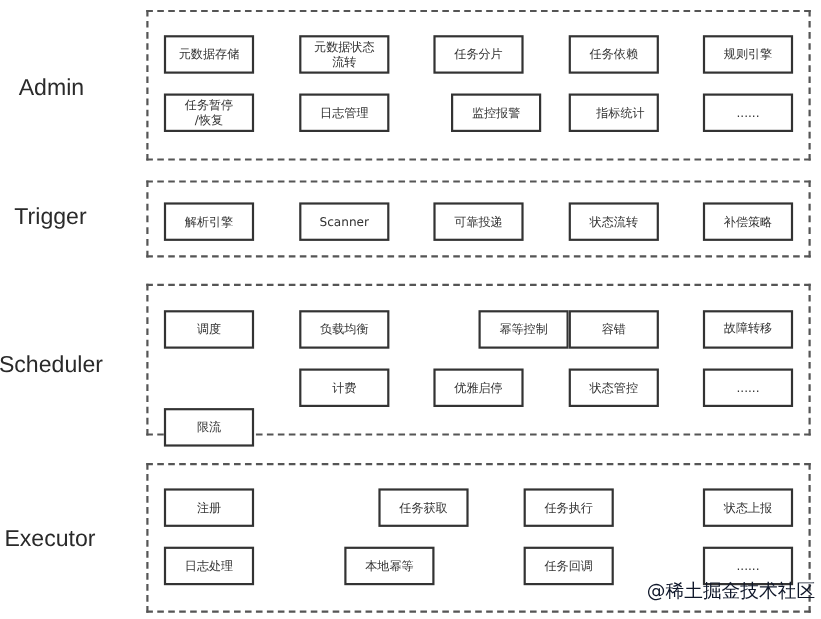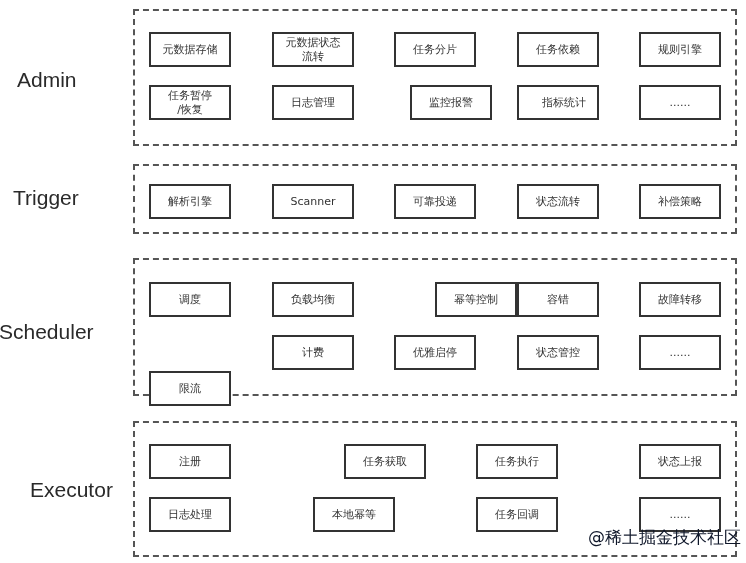--- a/index.html
+++ b/index.html
@@ -60,21 +60,21 @@
 <div class="module" style="left:272px; top:282px;">负载均衡</div>
 <div class="module" style="left:394px; top:282px;margin-left:41px;">幂等控制</div>
 <div class="module" style="left:517px; top:282px;">容错</div>
 <div class="module" style="left:639px; top:282px;font-family:Liberation Mono, monospace;">故障转移</div>
 <div class="module" style="left:149px; top:335px;margin-top:36px;">限流</div>
 <div class="module" style="left:272px; top:335px;">计费</div>
 <div class="module" style="left:394px; top:335px;">优雅启停</div>
 <div class="module" style="left:517px; top:335px;">状态管控</div>
 <div class="module" style="left:639px; top:335px;">......</div>
 
-<div class="layer-label" style="left:4px; top:478px;margin-left:26px;">Executor</div>
+<div class="layer-label" style="left:4px; top:478px;">Executor</div>
 <div class="layer-frame" style="left:133px; top:421px; width:604px; height:136px;"></div>
 <div class="module" style="left:149px; top:444px;">注册</div>
 <div class="module" style="left:313px; top:444px;margin-left:31px;">任务获取</div>
 <div class="module" style="left:476px; top:444px;">任务执行</div>
 <div class="module" style="left:639px; top:444px;">状态上报</div>
 <div class="module" style="left:149px; top:497px;">日志处理</div>
 <div class="module" style="left:313px; top:497px;">本地幂等</div>
 <div class="module" style="left:476px; top:497px;">任务回调</div>
 <div class="module" style="left:639px; top:497px;">......</div>
 

